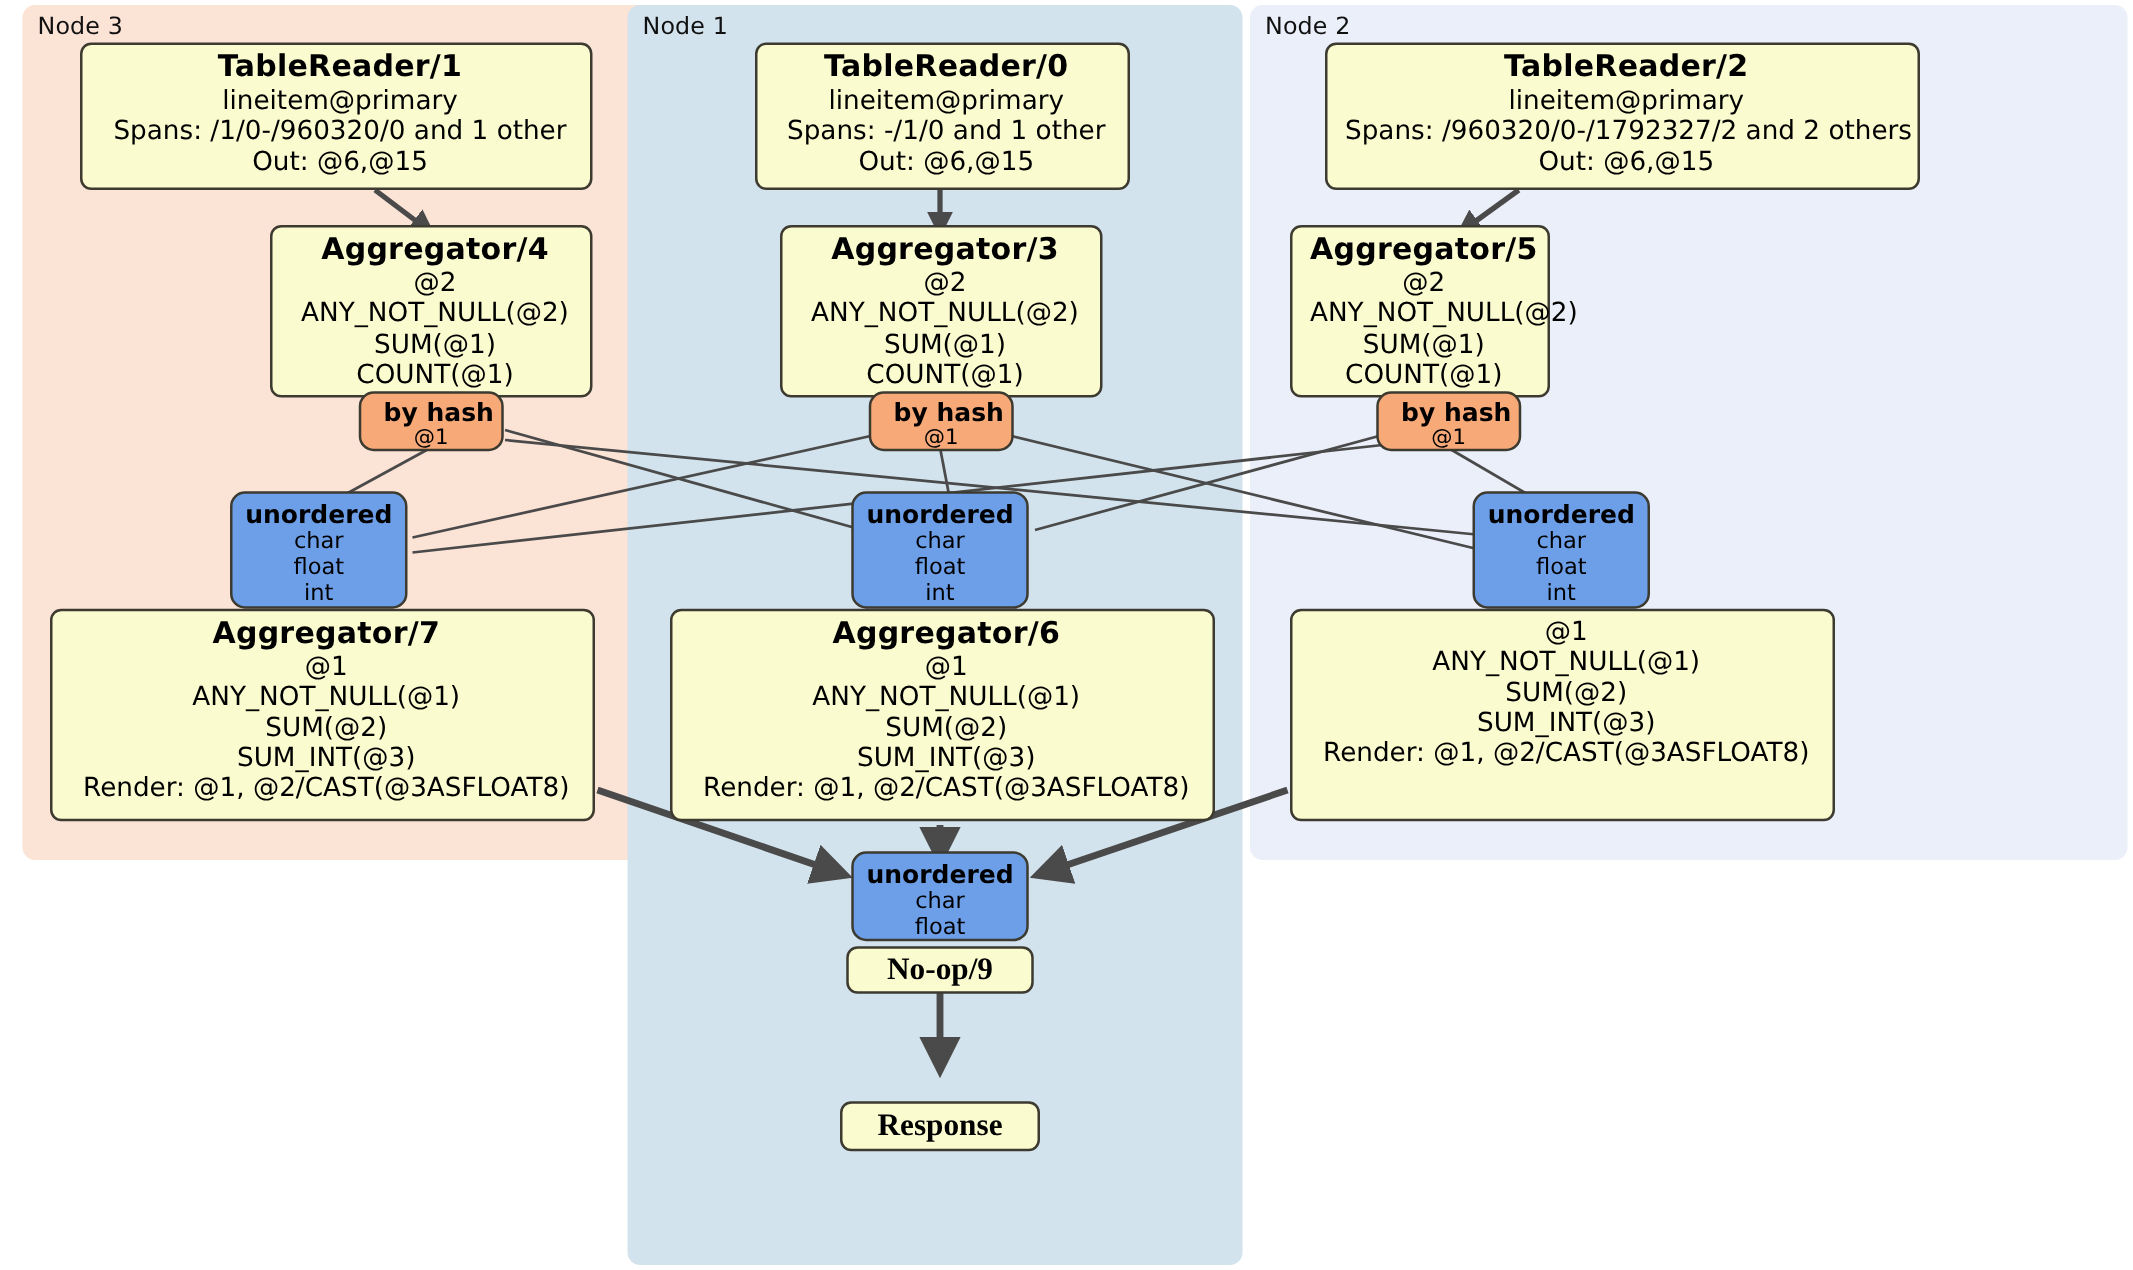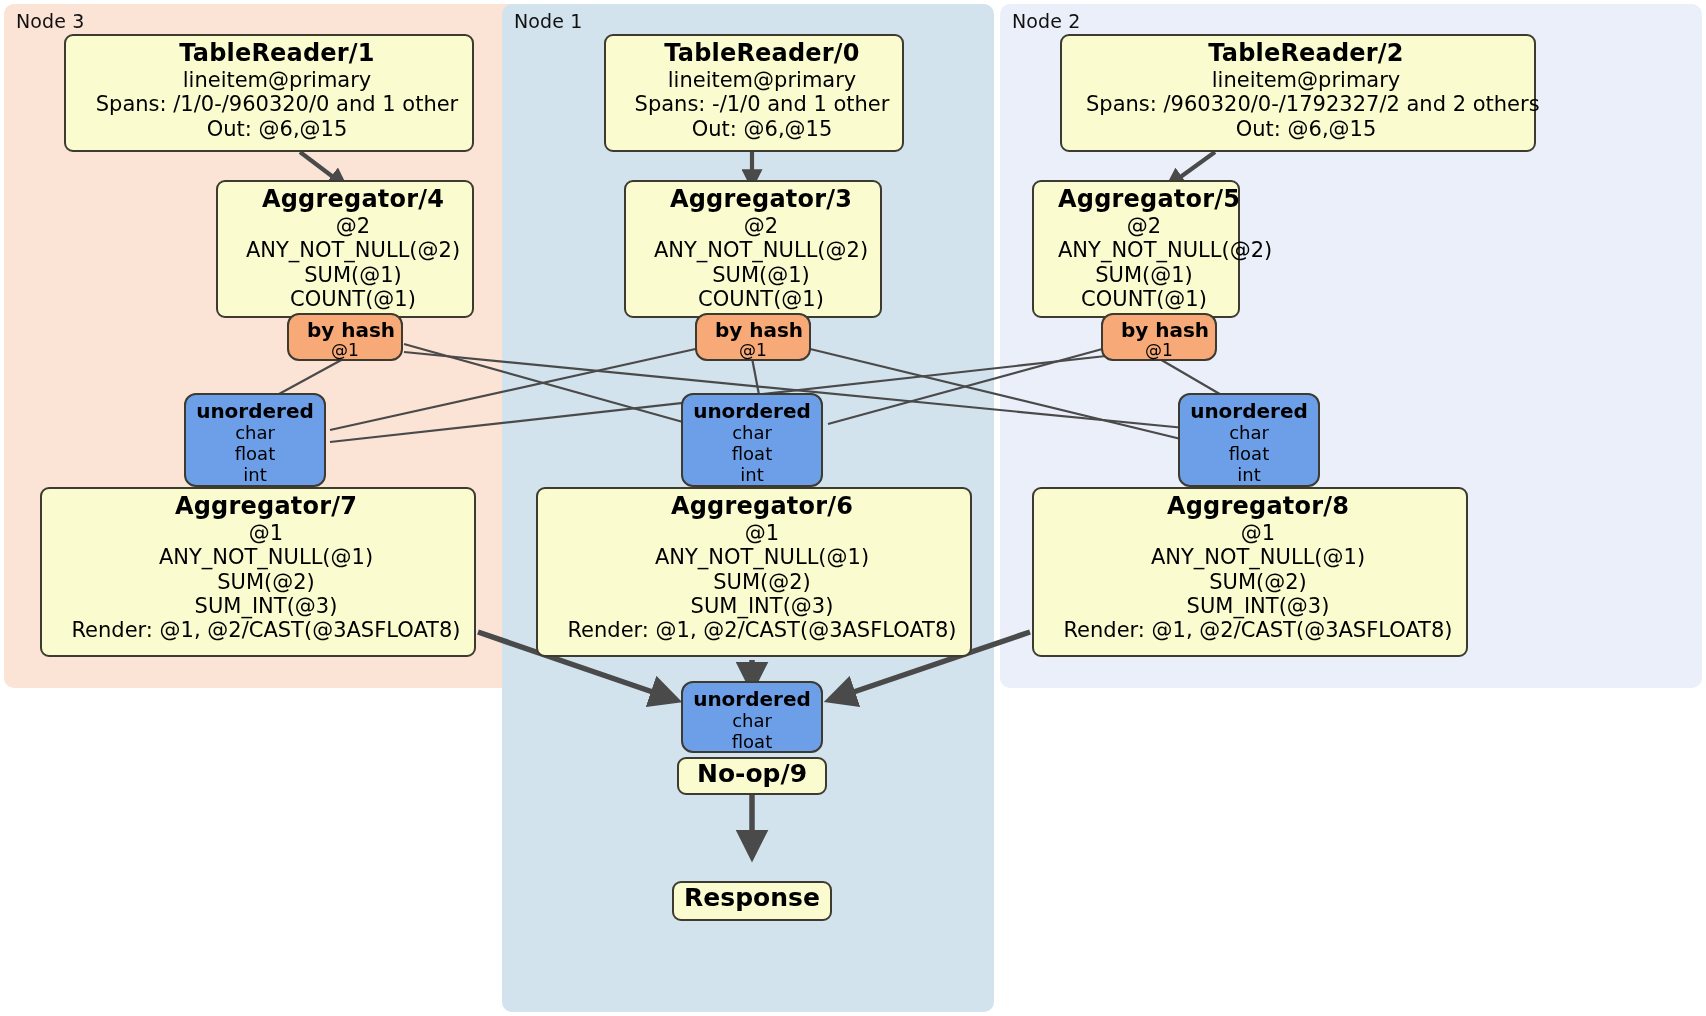--- a/index.html
+++ b/index.html
@@ -29,21 +29,21 @@
     letter-spacing: 0.1px;
   }
   .proc {
     position: absolute;
     box-sizing: border-box;
     background: #fbfbd0;
     border: 2px solid #3d3a30;
     border-radius: 9px;
     text-align: center;
     color: #000000;
-    padding: 4px 8px 6px 24px;
+    padding: 4px 8px 6px 14px;
     line-height: 1.16;
   }
   .proc .ttl {
     font-weight: bold;
     font-size: 24px;
     display: block;
     letter-spacing: 0.2px;
   }
   .proc .ln {
     display: block;
@@ -93,22 +93,23 @@
   }
   .smallbox {
     position: absolute;
     box-sizing: border-box;
     background: #fbfbd0;
     border: 2px solid #3d3a30;
     border-radius: 9px;
     text-align: center;
     color: #000000;
     display: flex;
-    align-items: flex-start;
+    align-items: center;
     justify-content: center;
+    font-family: Liberation Serif, serif;
   }
   .smallbox .ttl {
     font-weight: bold;
     font-size: 25px;
   }
   svg.wires {
     position: absolute;
     left: 0;
     top: 0;
     width: 1706px;
@@ -117,21 +118,21 @@
   }
   .thin { stroke: #4a4a4a; stroke-width: 2.2; fill: none; }
   .thick { stroke: #4a4a4a; stroke-width: 5.5; fill: none; }
   .med { stroke: #4a4a4a; stroke-width: 4.2; fill: none; }
 </style>
 </head>
 <body>
 
 <div id="stage">
 
-  <div class="node-panel" style="left:4px; top:4px; width:550px; height:684px; background:#fbe3d6;">
+  <div class="node-panel" style="left:18px; top:4px; width:550px; height:684px; background:#fbe3d6;">
     <span class="node-panel-label">Node 3</span>
   </div>
 
   <div class="node-panel" style="left:502px; top:4px; width:492px; height:1008px; background:#d3e3ee;">
     <span class="node-panel-label">Node 1</span>
   </div>
 
   <div class="node-panel" style="left:1000px; top:4px; width:702px; height:684px; background:#eaeffa;">
     <span class="node-panel-label">Node 2</span>
   </div>
@@ -278,21 +279,20 @@
   </div>
 
   <div class="sync" style="left:1178px; top:393px; width:142px; height:94px;">
     <span class="ttl">unordered</span>
     <span class="ln">char</span>
     <span class="ln">float</span>
     <span class="ln">int</span>
   </div>
 
   <div class="proc" style="left:1032px; top:487px; width:436px; height:170px;">
-    <span class="ttl">Aggregator/8</span>
     <span class="ln">@1</span>
     <span class="ln">ANY_NOT_NULL(@1)</span>
     <span class="ln">SUM(@2)</span>
     <span class="ln">SUM_INT(@3)</span>
     <span class="ln">Render: @1, @2/CAST(@3ASFLOAT8)</span>
   </div>
 
 </div>
 
 </body></html>

